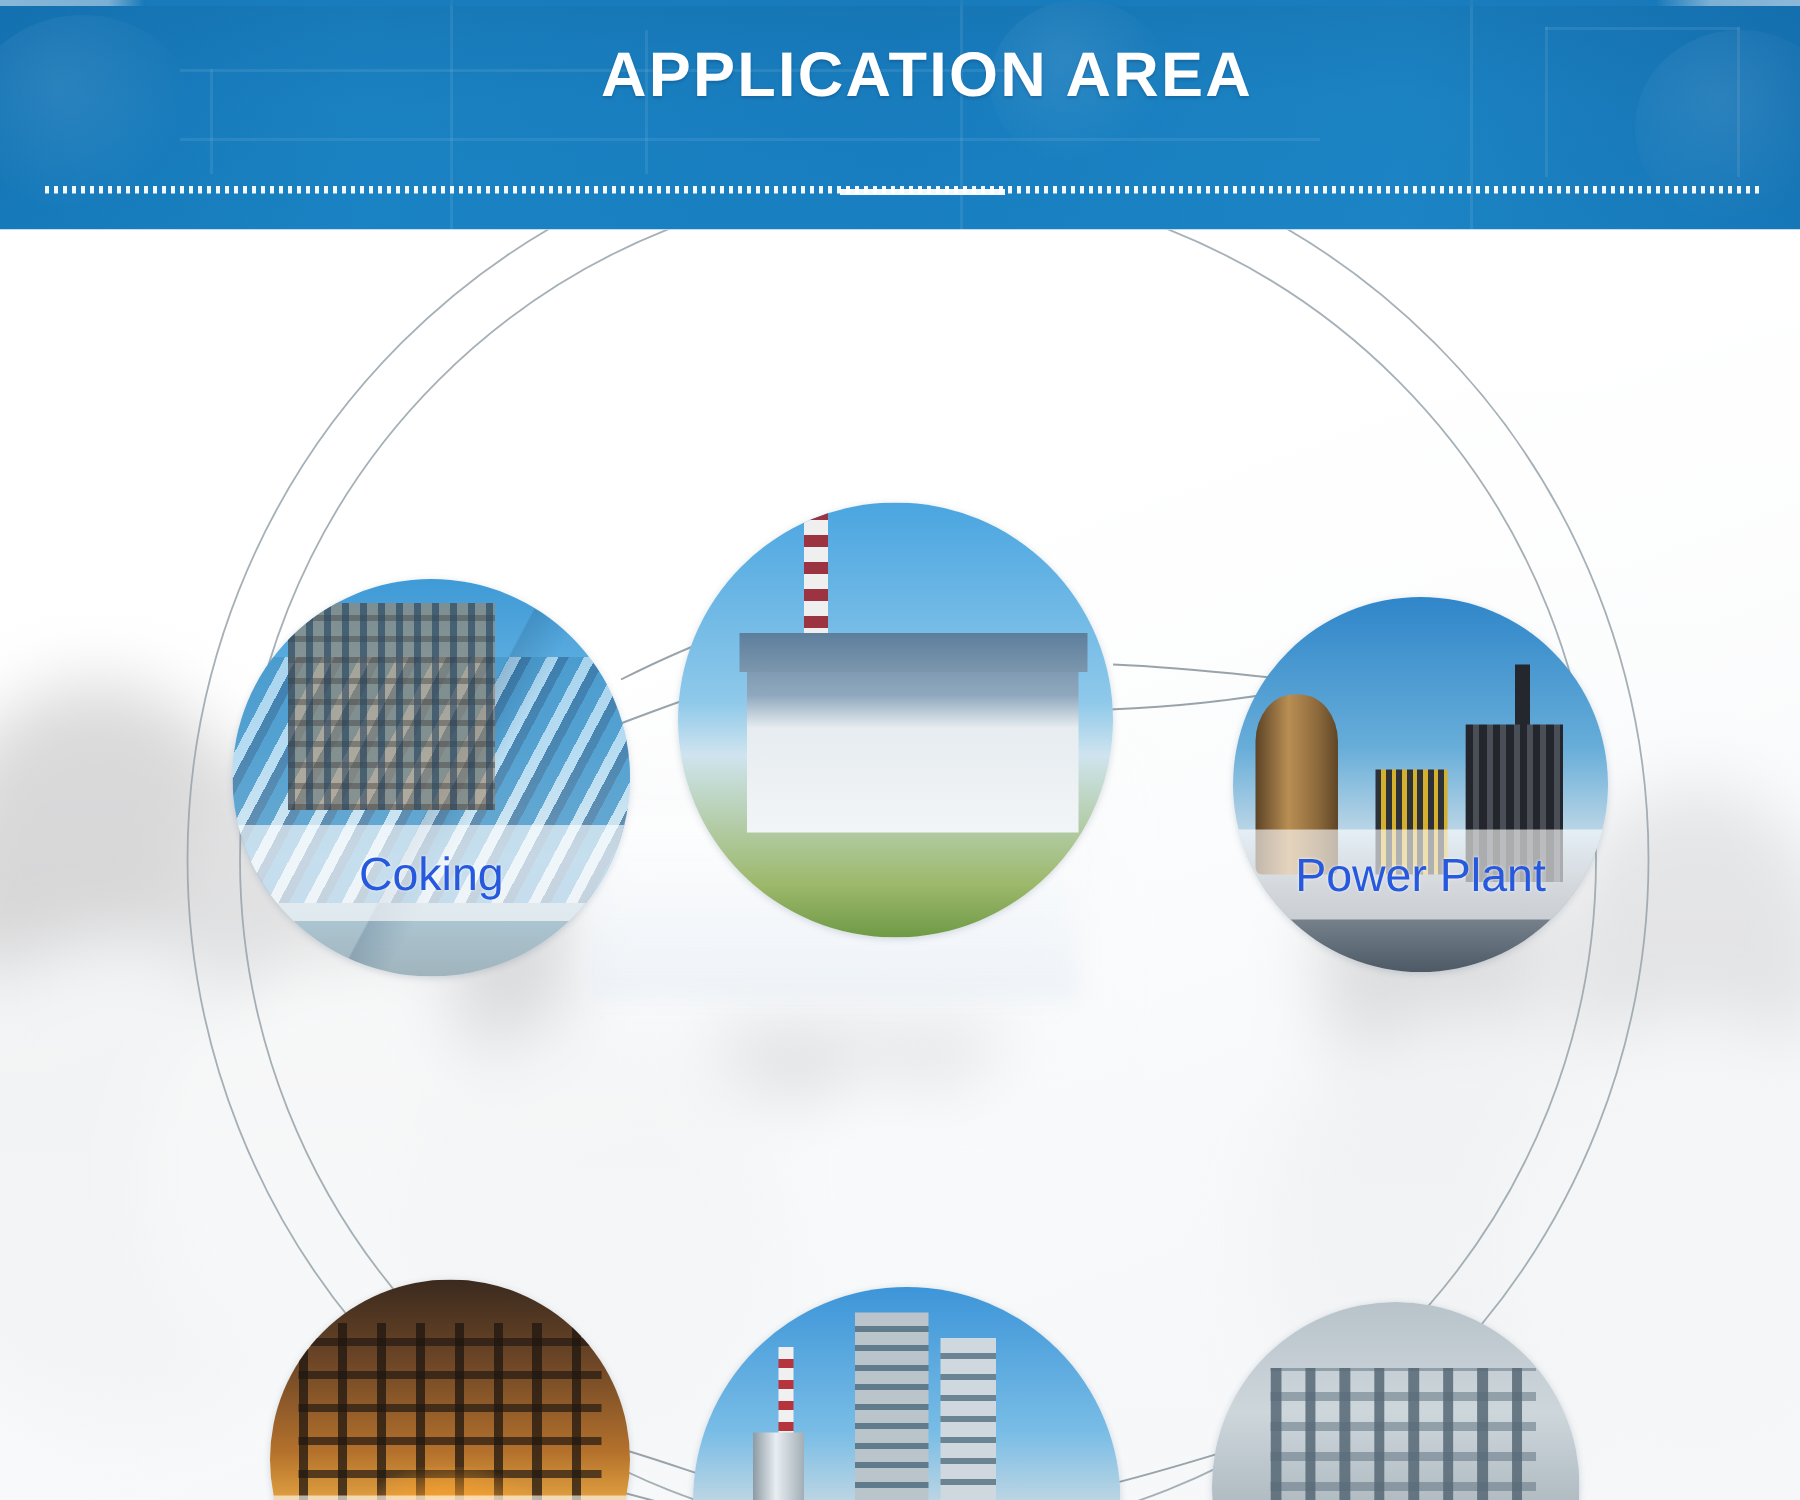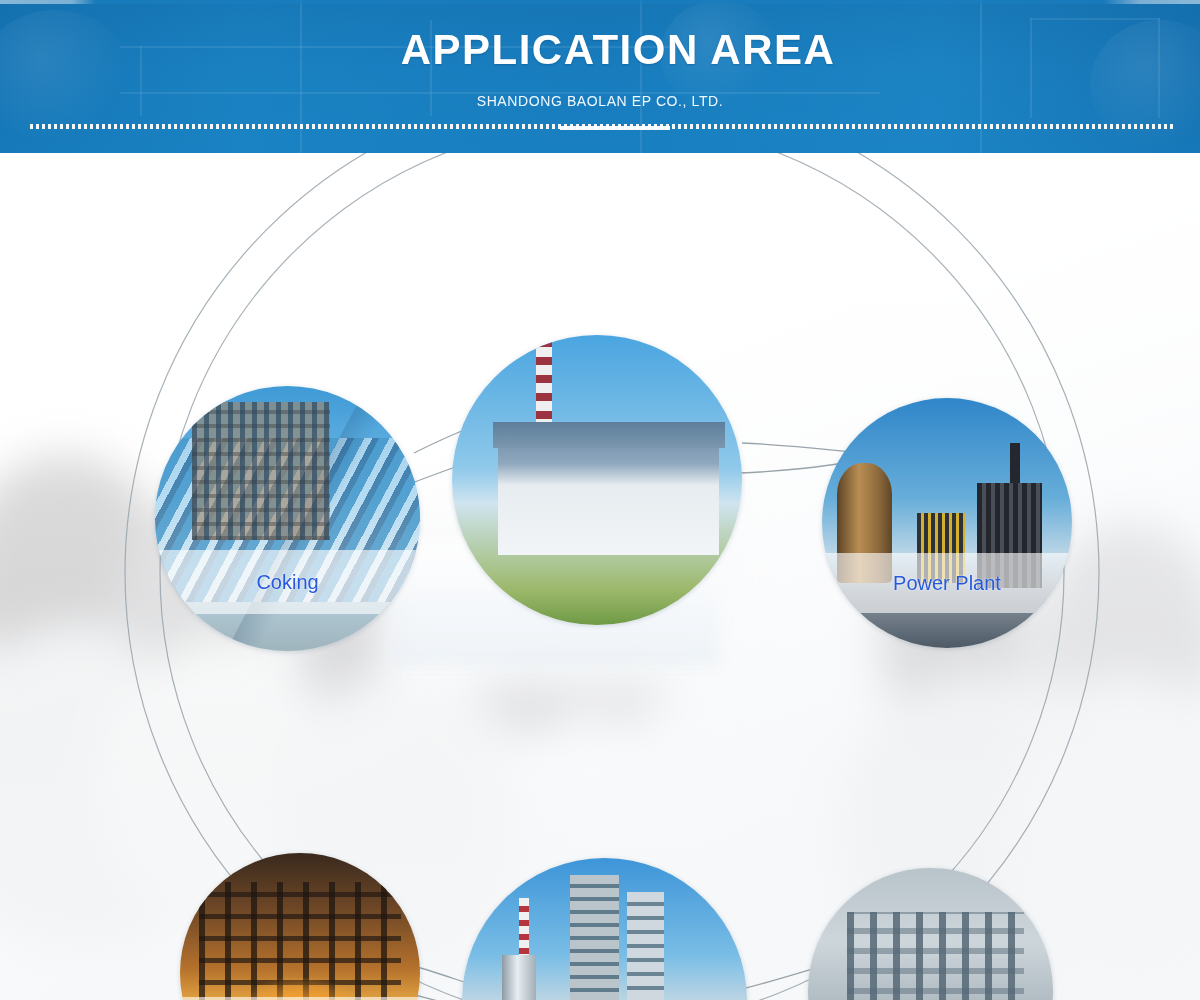--- a/index.html
+++ b/index.html
@@ -95,21 +95,21 @@
     box-shadow:0 1px 5px rgba(40,70,100,.18);
   }
   .node .img { position:absolute; inset:0; }
   .node .band {
     position:absolute; left:-6%; width:112%;
     background:rgba(255,255,255,.62);
     display:flex; align-items:center; justify-content:center;
     text-align:center;
   }
   .node .band span {
-    color:#2659dd; font-size:20px; line-height:1.0;
+    color:#2659dd; font-size:31px; line-height:1.0;
     text-shadow:0 0 2px rgba(255,255,255,.85);
     white-space:pre-line;
   }
 
   
   #node-coking      { left:155px; top:233px; width:265px; height:265px; }
   #node-building    { left:452px; top:182px; width:290px; height:290px; }
   #node-power       { left:822px; top:245px; width:250px; height:250px; }
   #node-steel       { left:180px; top:700px; width:240px; height:240px; }
   #node-chemical    { left:462px; top:705px; width:285px; height:285px; }
@@ -237,21 +237,20 @@
       <i style="left:1158px;top:18px;width:2px;height:100px;"></i>
     </div>
     <div class="foliage">
       <b style="left:-20px;top:10px;width:150px;height:130px;"></b>
       <b style="left:660px;top:0px;width:120px;height:110px;"></b>
       <b style="left:1090px;top:20px;width:140px;height:130px;"></b>
     </div>
     <div class="topstrip"></div>
 
     <div id="header-title">APPLICATION AREA</div>
-    <div id="header-sub">SHANDONG BAOLAN EP CO., LTD.</div>
     <div id="header-rule"></div>
     <div id="header-rule-accent"></div>
   </div>
 
   <div id="stage">
 
     <div id="bg-blur">
       <div class="shape" style="left:-40px;  top:300px; width:210px; height:250px; background:#8d8d90;"></div>
       <div class="shape" style="left:-80px;  top:470px; width:330px; height:330px; background:#dfe2e4;"></div>
       <div class="shape" style="left:120px;  top:350px; width:160px; height:190px; background:#a9aaad;"></div>

